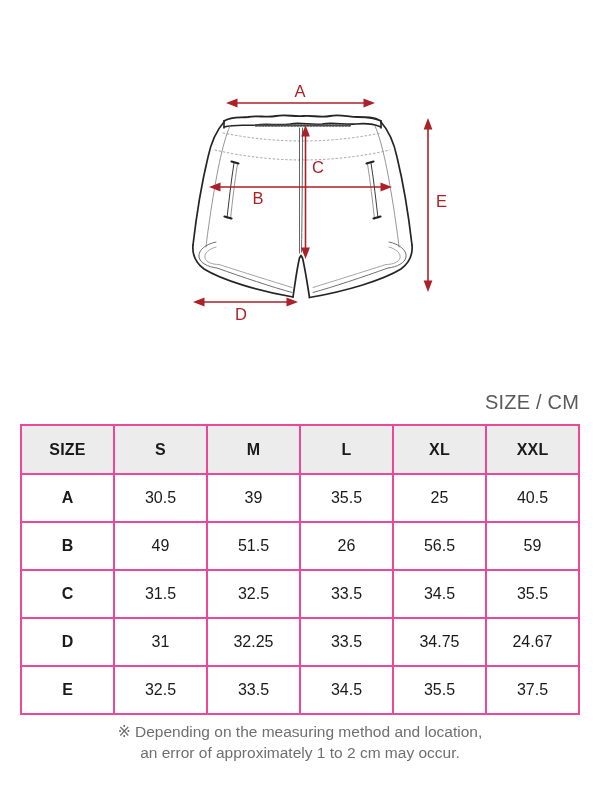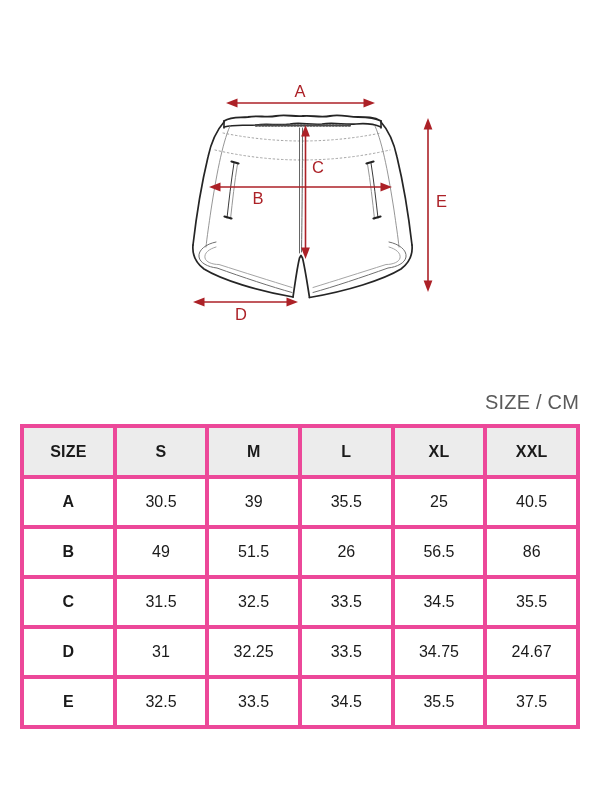--- a/index.html
+++ b/index.html
@@ -16,21 +16,21 @@
   .size-unit{
     position:absolute;top:391px;right:21px;
     font-size:20px;color:#5a5a5a;letter-spacing:.2px;
   }
 
   table.size-table{
     position:absolute;left:20px;top:424px;width:560px;
     border-collapse:collapse;table-layout:fixed;
   }
   .size-table th,.size-table td{
-    border:4px solid #ec4899;
+    border:2px solid #ec4899;
     text-align:center;vertical-align:middle;
     padding:0;height:46px;
     font-size:16px;color:#1a1a1a;
   }
   .size-table th{
     background:#ececec;font-weight:700;height:47px;letter-spacing:.2px;
   }
   .size-table td.rowlabel{font-weight:700;}
 
   .footnote{
@@ -149,21 +149,21 @@
         <td>35.5</td>
         <td>25</td>
         <td>40.5</td>
       </tr>
       <tr>
         <td class="rowlabel">B</td>
         <td>49</td>
         <td>51.5</td>
         <td>26</td>
         <td>56.5</td>
-        <td>86</td>
+        <td>59</td>
       </tr>
       <tr>
         <td class="rowlabel">C</td>
         <td>31.5</td>
         <td>32.5</td>
         <td>33.5</td>
         <td>34.5</td>
         <td>35.5</td>
       </tr>
       <tr>
@@ -178,14 +178,18 @@
         <td class="rowlabel">E</td>
         <td>32.5</td>
         <td>33.5</td>
         <td>34.5</td>
         <td>35.5</td>
         <td>37.5</td>
       </tr>
     </tbody>
   </table>
 
+  <div class="footnote">
+    <div>※ Depending on the measuring method and location,</div>
+    <div>an error of approximately 1 to 2 cm may occur.</div>
+  </div>
 
 </div>
 
 </body></html>

